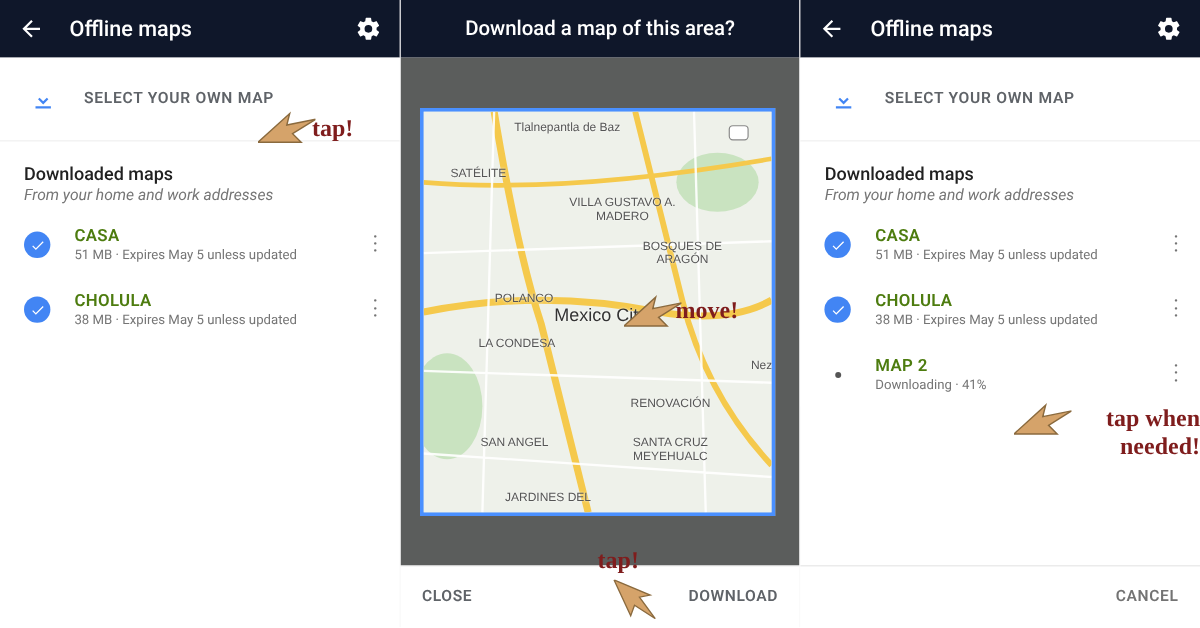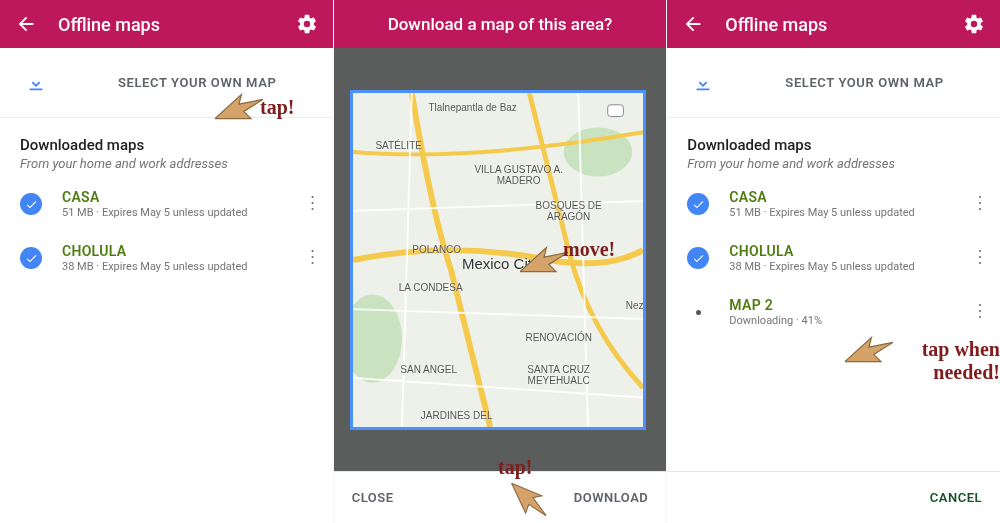--- a/index.html
+++ b/index.html
@@ -11,21 +11,21 @@
     position: relative;
     overflow: hidden;
   }
   .screens { display: flex; width: 100%; height: 100%; }
   .screen { flex: 1; height: 100%; position: relative; display: flex; flex-direction: column; border-right: 1px solid rgba(0,0,0,0.03); }
   .screen:last-child { border-right: none; }
 
   
   .appbar {
     height: 48px;
-    background: #be185d;
+    background: #0f172a;
     color: #fff;
     display: flex;
     align-items: center;
     padding: 0 14px;
     font-size: 18px;
     font-weight: 500;
   }
   .appbar .icon-btn { width: 24px; height: 24px; display: flex; align-items: center; justify-content: center; }
   .appbar .title { flex: 1; margin-left: 20px; }
   .appbar.center-title .title { text-align: center; margin-left: 0; }
@@ -36,21 +36,20 @@
     height: 70px;
     display: flex;
     align-items: center;
     padding: 0 20px;
     border-bottom: 1px solid #ececec;
     color: #5f6368;
     font-size: 13px;
     font-weight: 600;
     letter-spacing: 0.6px;
     background: #fff;
-    gap: 48px;
   }
   .select-row .dl-icon { width: 32px; display:flex; justify-content:center; margin-right: 18px; }
 
   
   .section { padding: 18px 20px 6px; background: #fff; }
   .section-title { font-size: 15px; font-weight: 500; color: #212121; }
   .section-sub { font-size: 13px; color: #757575; font-style: italic; margin-top: 2px; }
 
   
   .map-list { background:#fff; }
@@ -128,21 +127,21 @@
     justify-content:flex-end;
     padding: 0 18px;
     gap: 28px;
     font-size: 13px;
     font-weight: 600;
     letter-spacing: 0.5px;
     color: #5f6368;
   }
   .action-bar.center { justify-content: space-between; gap:12px; }
   .action-bar .status { flex:1; font-weight:400; letter-spacing:0; font-size:13.5px; color:#555; }
-  .txt-btn.primary { color: #14532d; }
+  .txt-btn.primary { color: #737373; }
 
   
   .annotation-cursor {
     position:absolute;
     width: 0; height: 0;
     pointer-events:none;
   }
   .annotation-cursor svg { position:absolute; }
   .annotation-text {
     position:absolute;
@@ -370,21 +369,21 @@
       <use href="#cursor-arrow"></use>
     </svg>
 </div>
 <div class="annotation-text" style="left:260px; top:96px;">tap!</div>
 
 <div class="annotation-cursor" style="left:520px; top:238px;">
   <svg width="48" height="36" viewBox="0 0 40 30">
       <use href="#cursor-arrow"></use>
     </svg>
 </div>
-<div class="annotation-text" style="left:563px; top:238px;">move!</div>
+<div class="annotation-text" style="left:563px; top:248px;">move!</div>
 
 <div class="annotation-cursor" style="left:540px; top:470px; transform:rotate(65deg);">
   <svg width="44" height="34" viewBox="0 0 40 30">
       <use href="#cursor-arrow"></use>
     </svg>
 </div>
 <div class="annotation-text" style="left:498px; top:456px;">tap!</div>
 
 <div class="annotation-cursor" style="left:845px; top:328px;">
   <svg width="48" height="36" viewBox="0 0 40 30">

